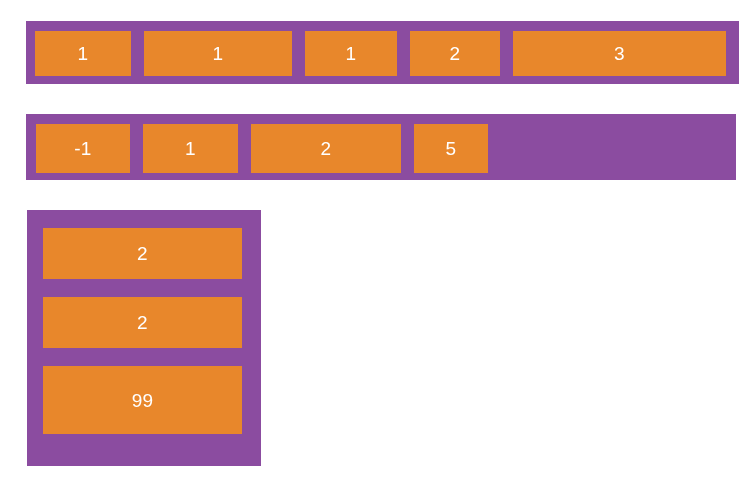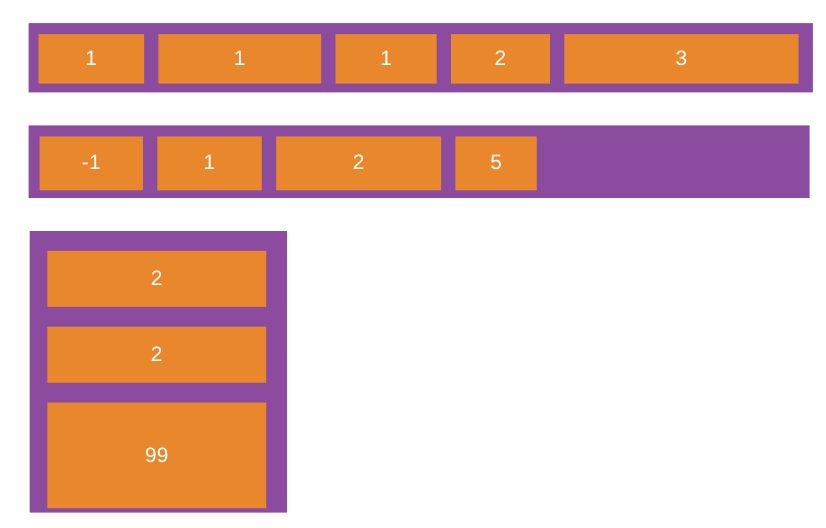--- a/index.html
+++ b/index.html
@@ -92,21 +92,21 @@
     left: 27px;
     top: 210px;
     width: 234px;
     height: 256px;
     padding: 18px 18px 14px 16px;
   }
   #container-3 .cell { width: 199px; margin-bottom: 18px; }
   #container-3 .cell:last-child { margin-bottom: 0; }
   #container-3 .cell.e0 { height: 51px; }
   #container-3 .cell.e1 { height: 51px; }
-  #container-3 .cell.e2 { height: 96px; }
+  #container-3 .cell.e2 { height: 68px; }
 </style>
 </head>
 <body>
 
 <div id="canvas">
 
   <div id="container-1" class="container row">
     <div class="cell c0">1</div>
     <div class="cell c1">1</div>
     <div class="cell c2">1</div>

